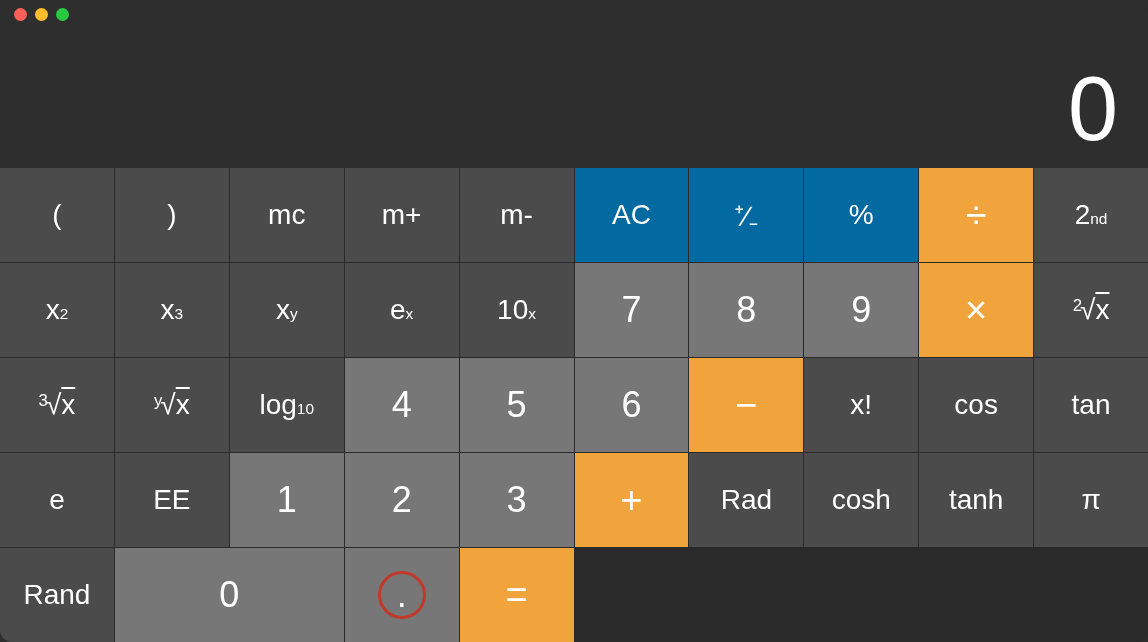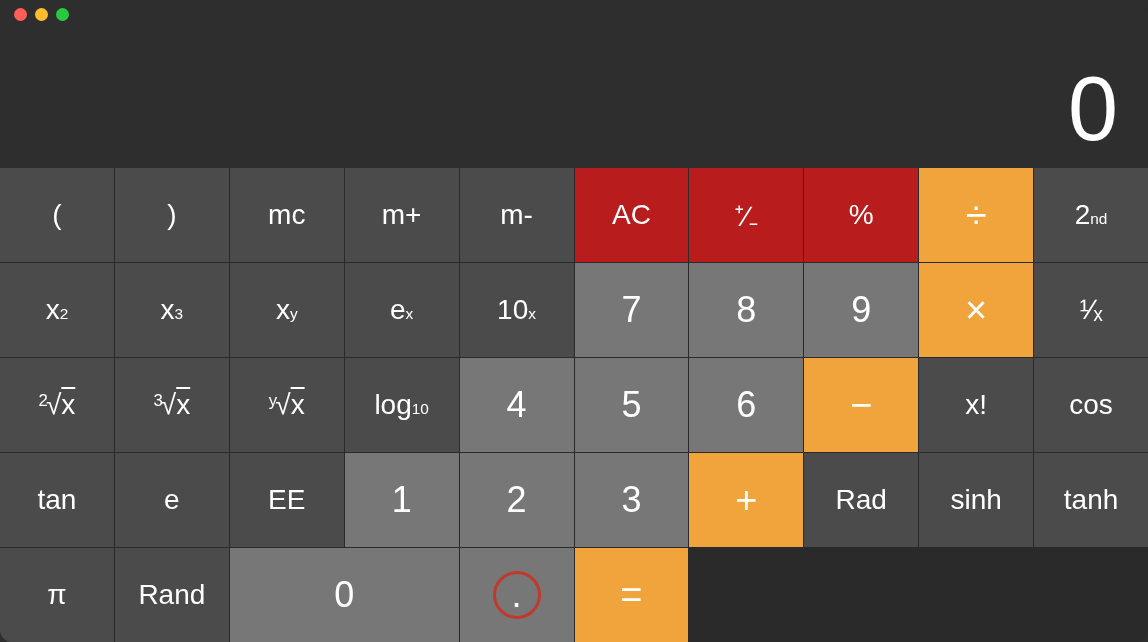--- a/index.html
+++ b/index.html
@@ -63,21 +63,21 @@
     align-items: center;
     justify-content: center;
     font-size: 28px;
     font-weight: 400;
     color: #fff;
     user-select: none;
     cursor: pointer;
     position: relative;
   }
   .fn   { background: #4b4b4b; }
-  .op   { background: #b91c1c; }
+  .op   { background: #0369a1; }
   .num  { background: #777777; font-size: 36px; }
   .act  { background: #f1a33c; font-size: 38px; }
 
   .span2 { grid-column: span 2; }
 
   sup { font-size: 0.55em; vertical-align: super; line-height: 0; }
   sub { font-size: 0.55em; vertical-align: sub; line-height: 0; }
 
   
   .base-sup, .base-sub, .radical { display: inline-flex; align-items: baseline; }
@@ -180,23 +180,20 @@
         <span>8</span>
       </div>
     <div class="btn num">
         <span>9</span>
       </div>
     <div class="btn act">
         <span>×</span>
       </div>
 
     <div class="btn fn">
-        <span>¹∕ₓ</span>
-      </div>
-    <div class="btn fn">
       <span class="radical">
           <span class="pre">2</span>
           <span>√</span>
           <span style="text-decoration:overline">x</span>
         </span>
     </div>
     <div class="btn fn">
       <span class="radical">
           <span class="pre">3</span>
           <span>√</span>
@@ -254,21 +251,21 @@
         <span>3</span>
       </div>
     <div class="btn act">
         <span>+</span>
       </div>
 
     <div class="btn fn">
         <span>Rad</span>
       </div>
     <div class="btn fn">
-        <span>sinh</span>
+        <span>cosh</span>
       </div>
     <div class="btn fn">
         <span>tanh</span>
       </div>
     <div class="btn fn">
         <span>π</span>
       </div>
     <div class="btn fn">
         <span>Rand</span>
       </div>

